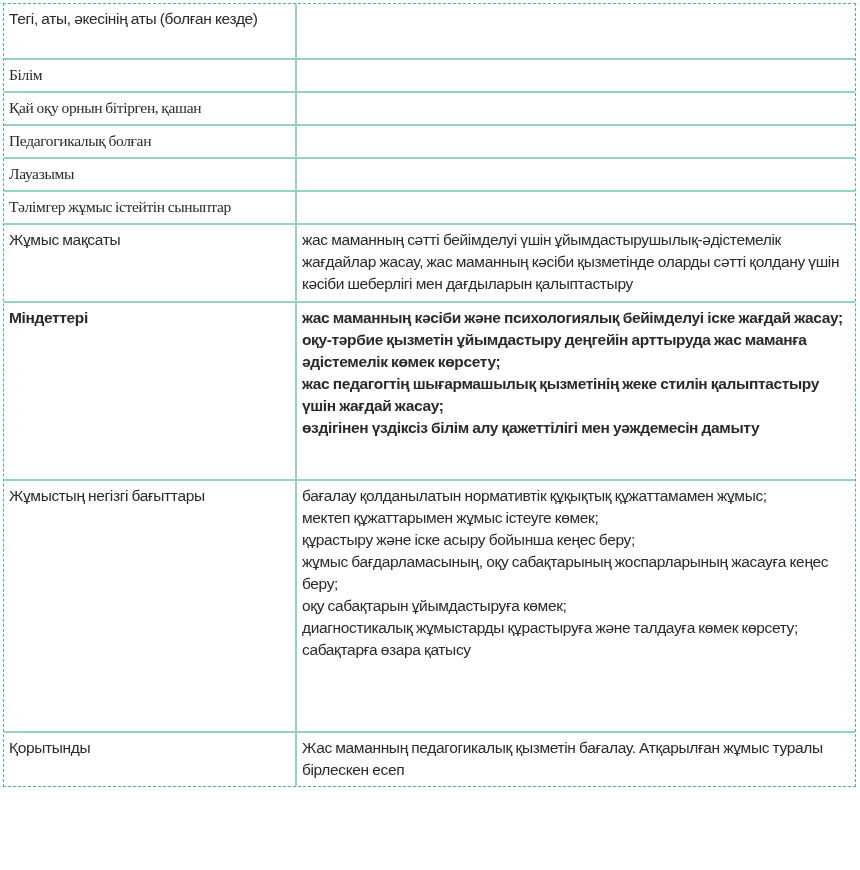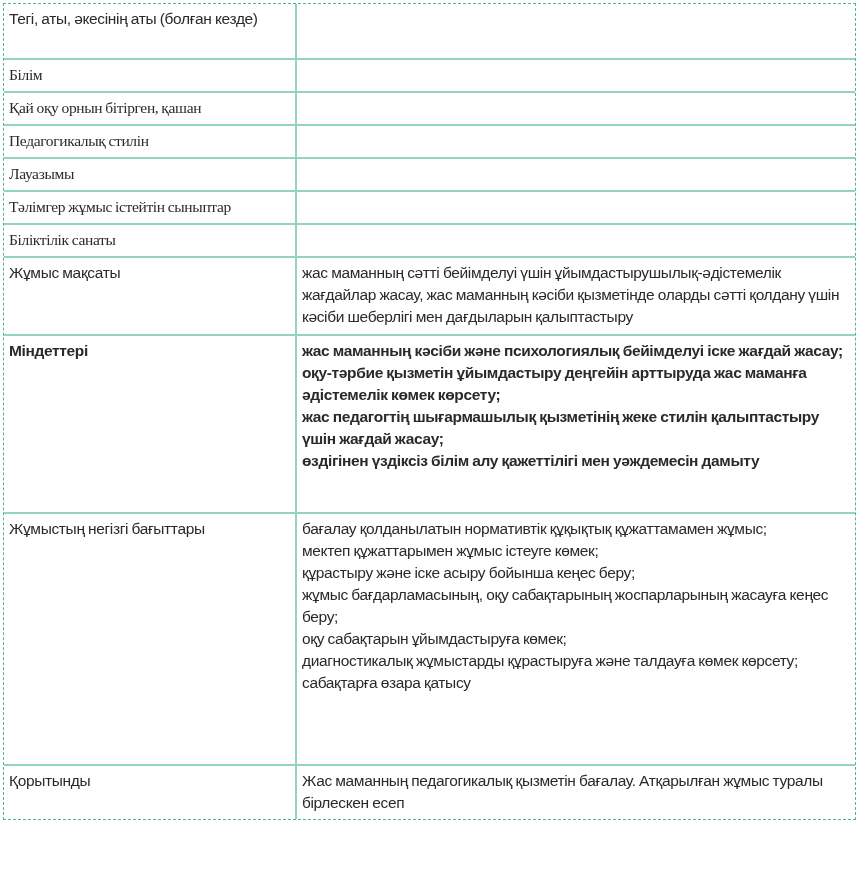--- a/index.html
+++ b/index.html
@@ -65,33 +65,29 @@
       </tr>
       <tr class="simple">
         <td class="label">Білім</td>
         <td class="value"></td>
       </tr>
       <tr class="simple">
         <td class="label">Қай оқу орнын бітірген, қашан</td>
         <td class="value"></td>
       </tr>
       <tr class="simple">
-        <td class="label">Педагогикалық стилін</td>
+        <td class="label">Педагогикалық болған</td>
         <td class="value"></td>
       </tr>
       <tr class="simple">
         <td class="label">Лауазымы</td>
         <td class="value"></td>
       </tr>
       <tr class="simple">
         <td class="label">Тәлімгер жұмыс істейтін сыныптар</td>
-        <td class="value"></td>
-      </tr>
-      <tr class="simple">
-        <td class="label">Біліктілік санаты</td>
         <td class="value"></td>
       </tr>
       <tr class="goal">
         <td class="label">Жұмыс мақсаты</td>
         <td class="value">
           <span class="line">жас маманның сәтті бейімделуі үшін ұйымдастырушылық-әдістемелік жағдайлар жасау, жас маманның кәсіби қызметінде оларды сәтті қолдану үшін кәсіби шеберлігі мен дағдыларын қалыптастыру</span>
         </td>
       </tr>
       <tr class="tasks">
         <td class="label">Міндеттері</td>

